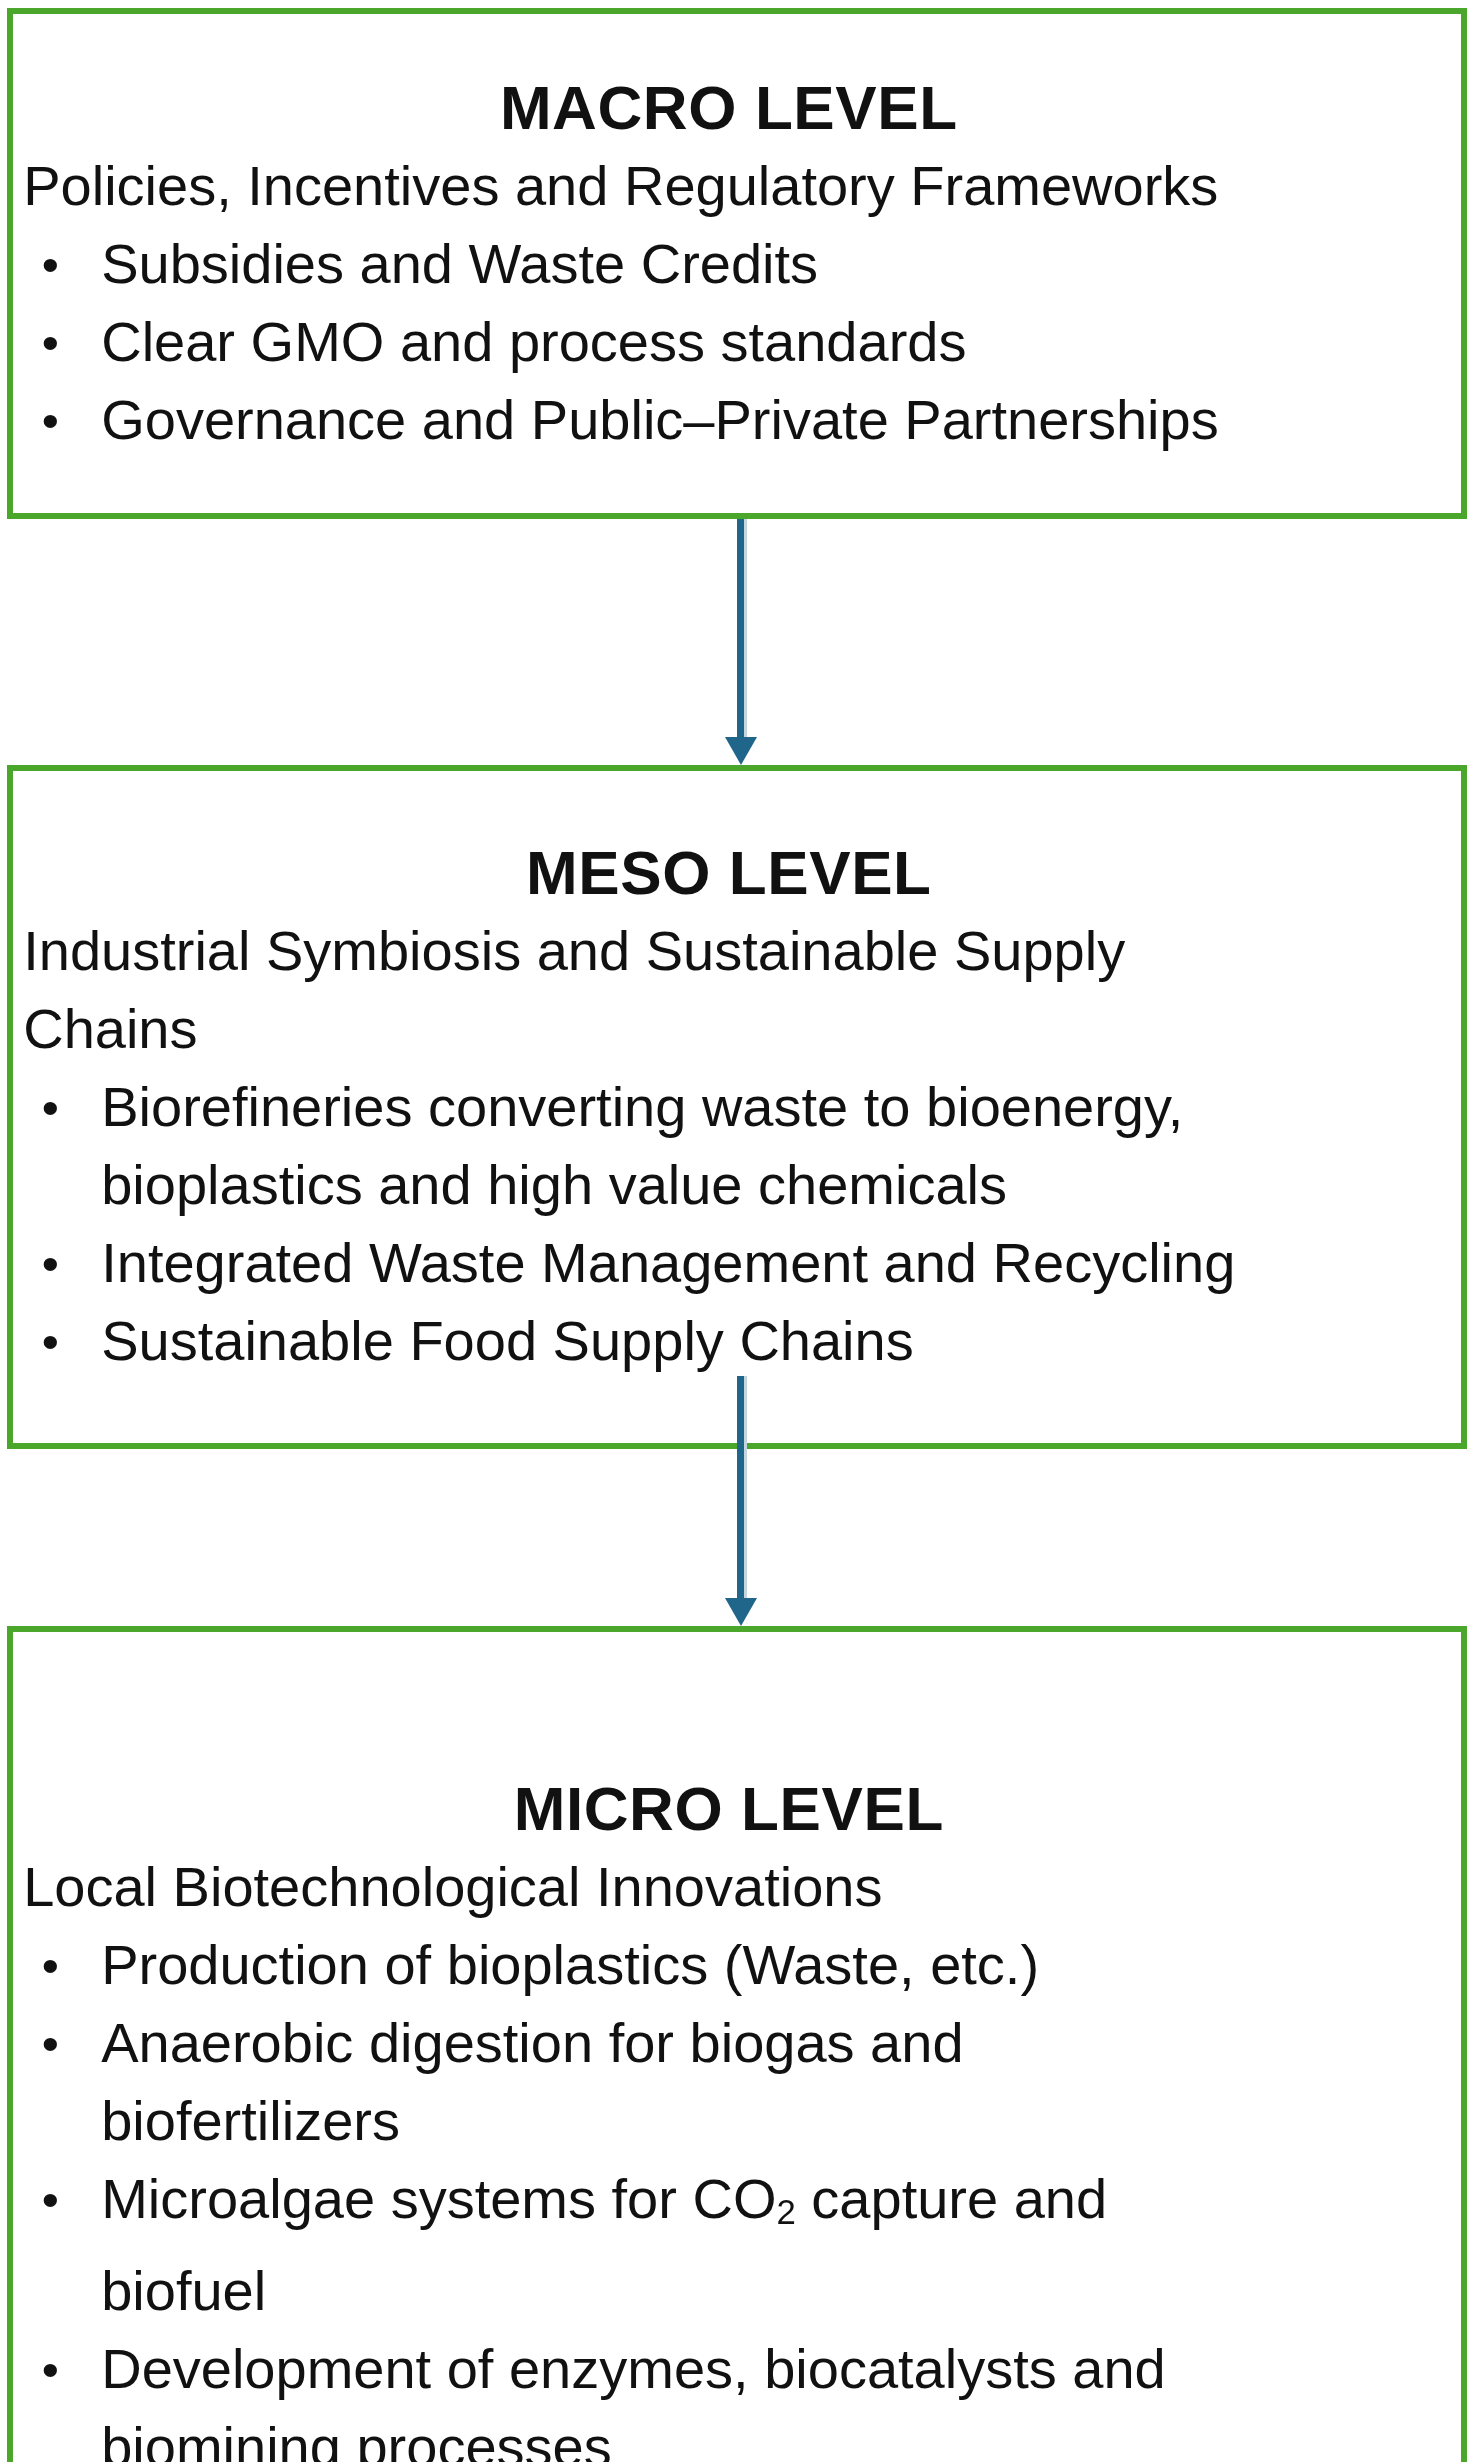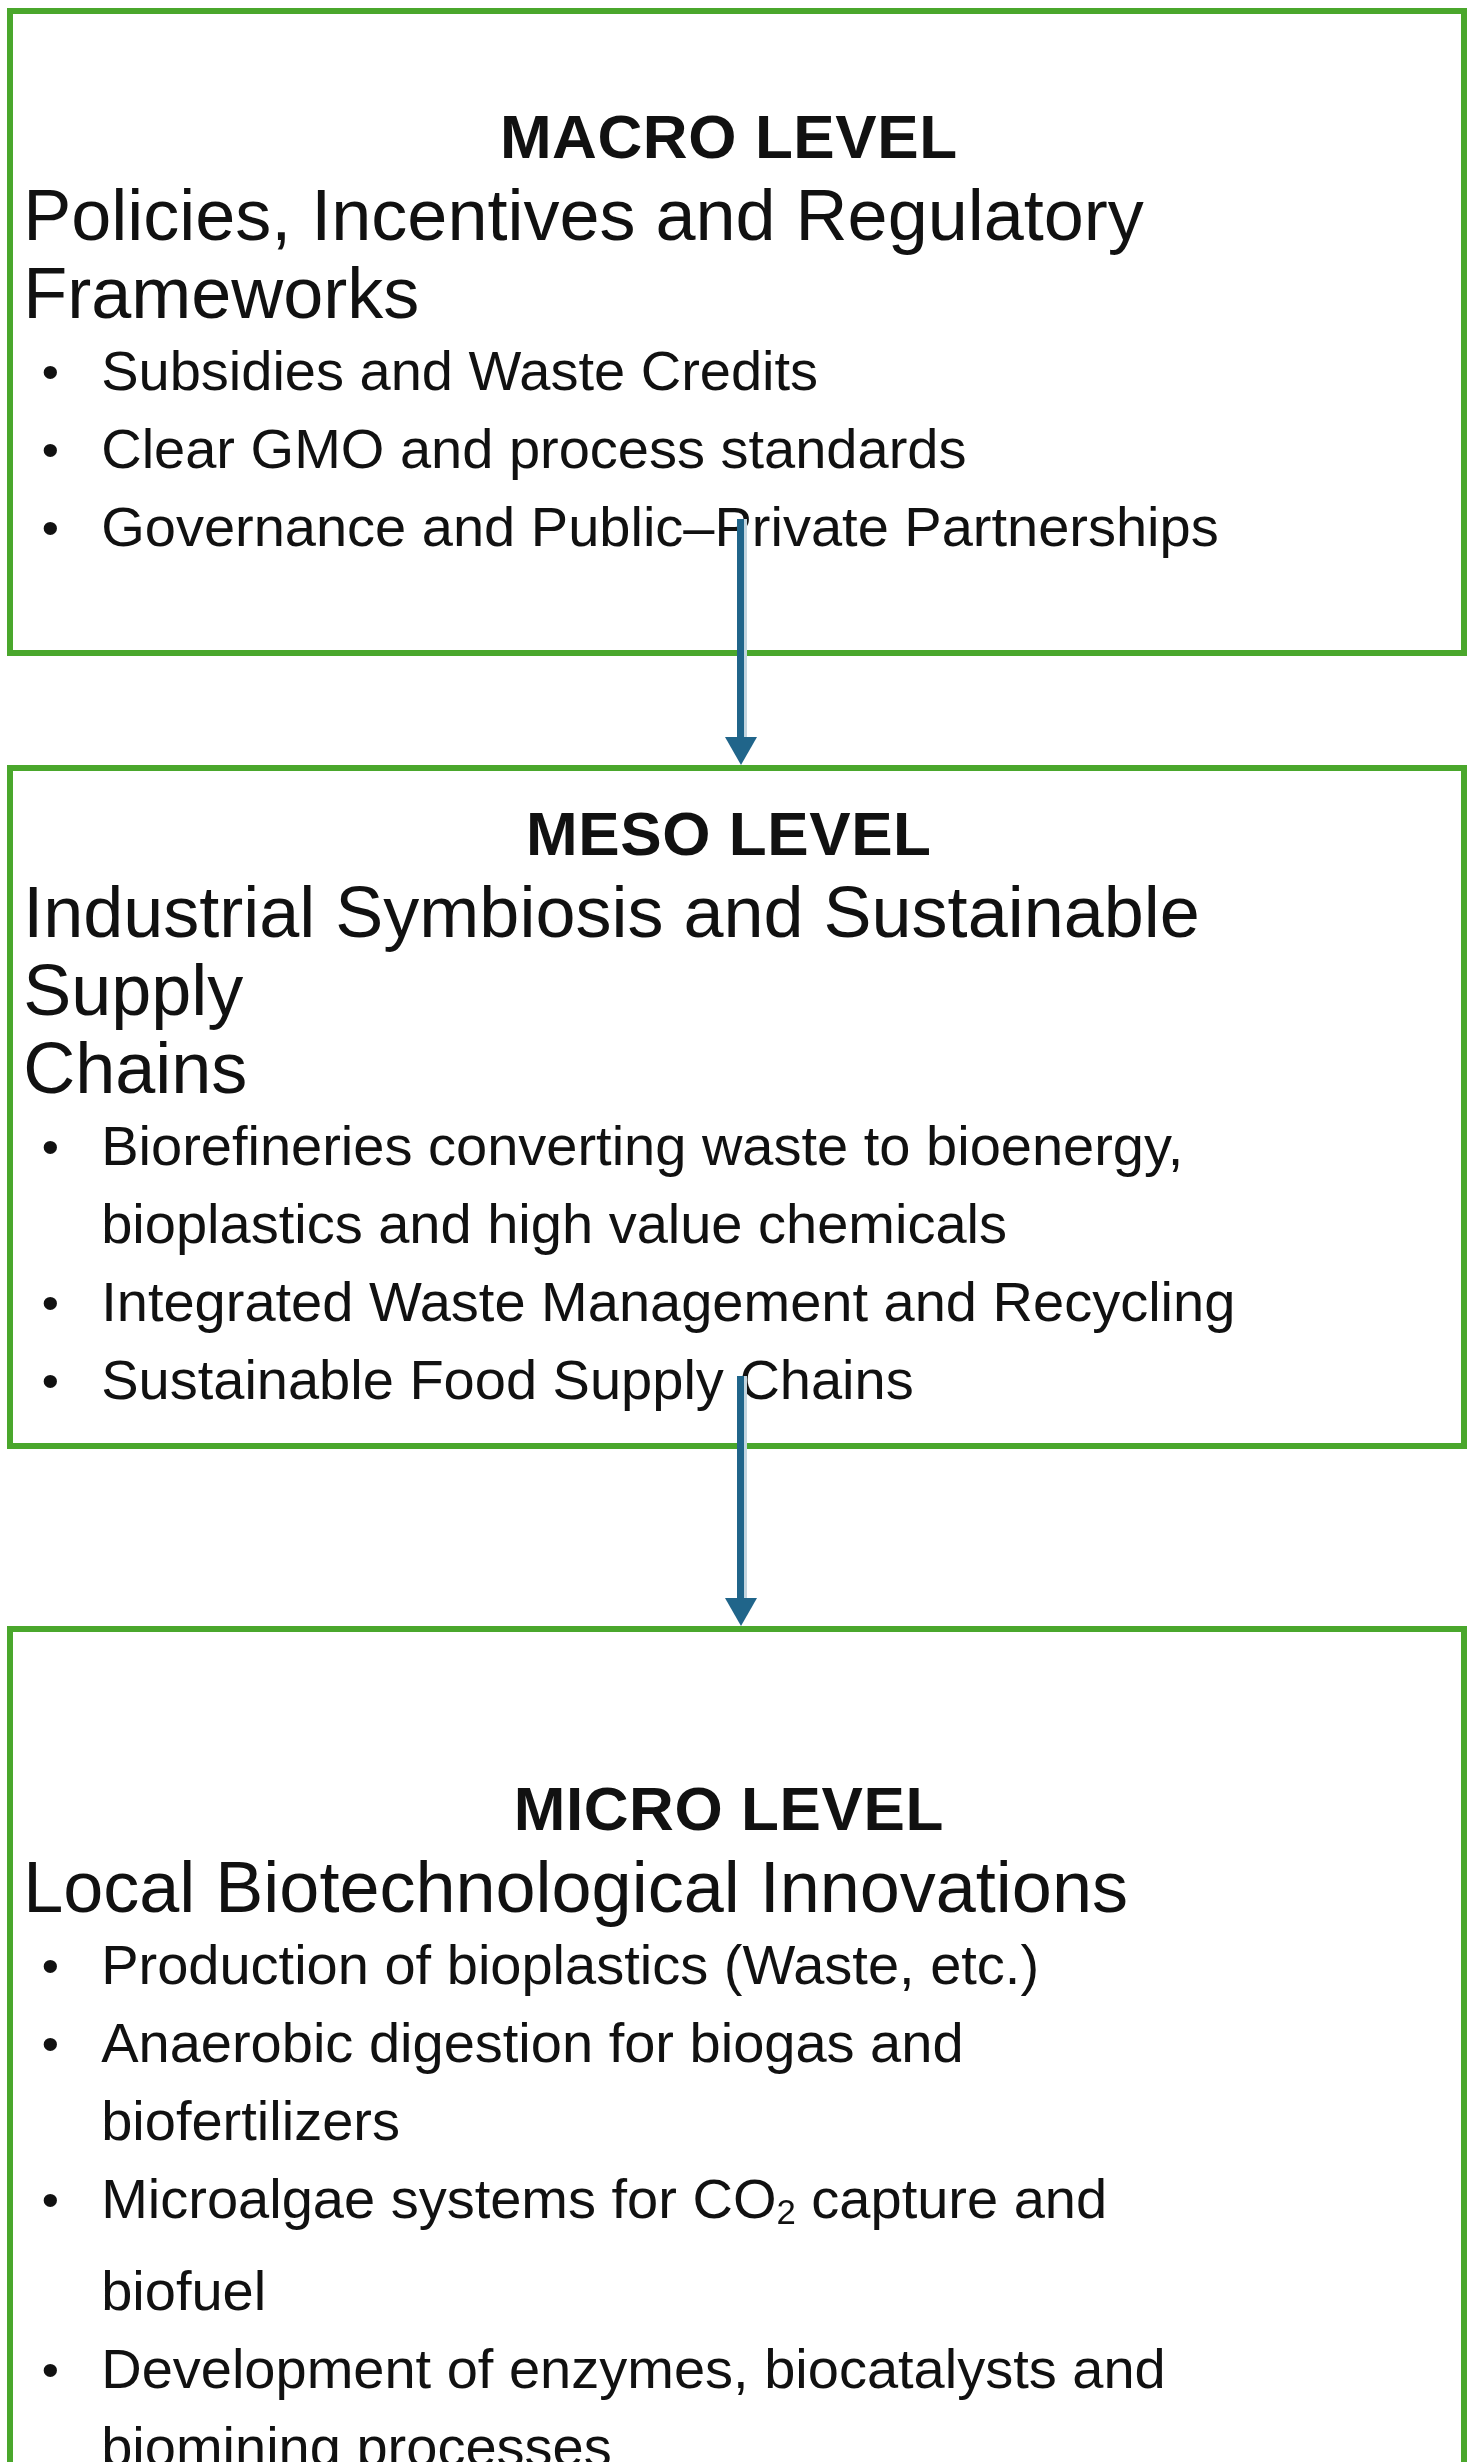--- a/index.html
+++ b/index.html
@@ -16,33 +16,33 @@
     left: 7.4px;
     width: 1460px;
     background: #ffffff;
     border: 6.2px solid #4aa72c;
     box-sizing: border-box;
     display: flex;
     flex-direction: column;
     justify-content: center;
     padding: 9.8px 27px 9.8px 9.8px;
   }
-  #box-macro { top: 8px;   height: 648px; }
+  #box-macro { top: 8px;   height: 511px; }
   #box-meso  { top: 765px; height: 684px; }
   #box-micro { top: 1626px; height: 1004px; }
 
   .box-title {
     text-align: center;
     font-weight: bold;
     font-size: 62px;
     line-height: 78px;
     letter-spacing: 0.6px;
   }
   .box-subtitle {
-    font-size: 72px;
+    font-size: 56px;
     line-height: 78px;
     white-space: pre-line;
   }
   .bullet-row {
     display: flex;
     align-items: flex-start;
     font-size: 56px;
     line-height: 78px;
   }
   .bullet-glyph {

